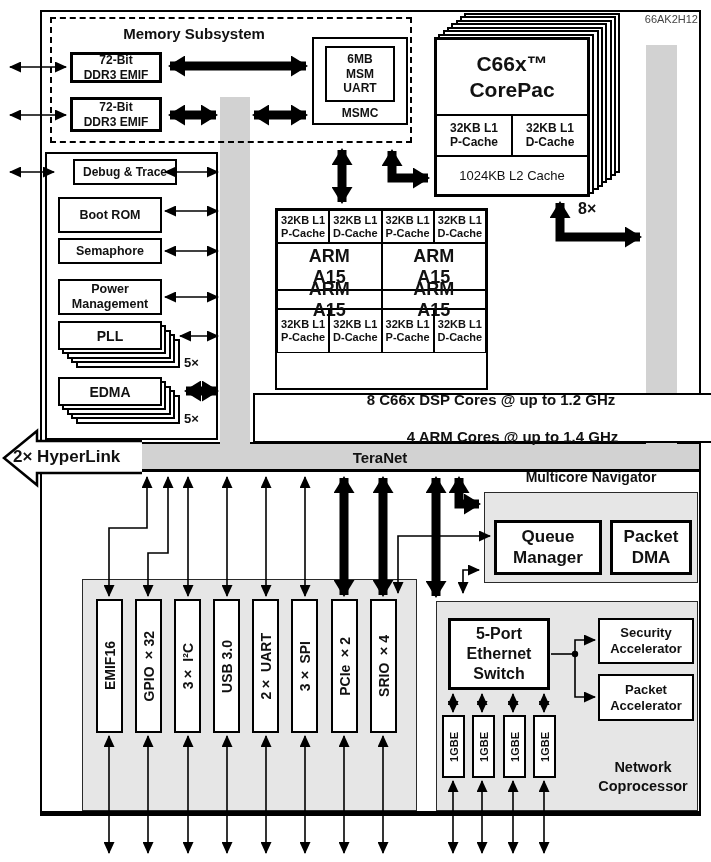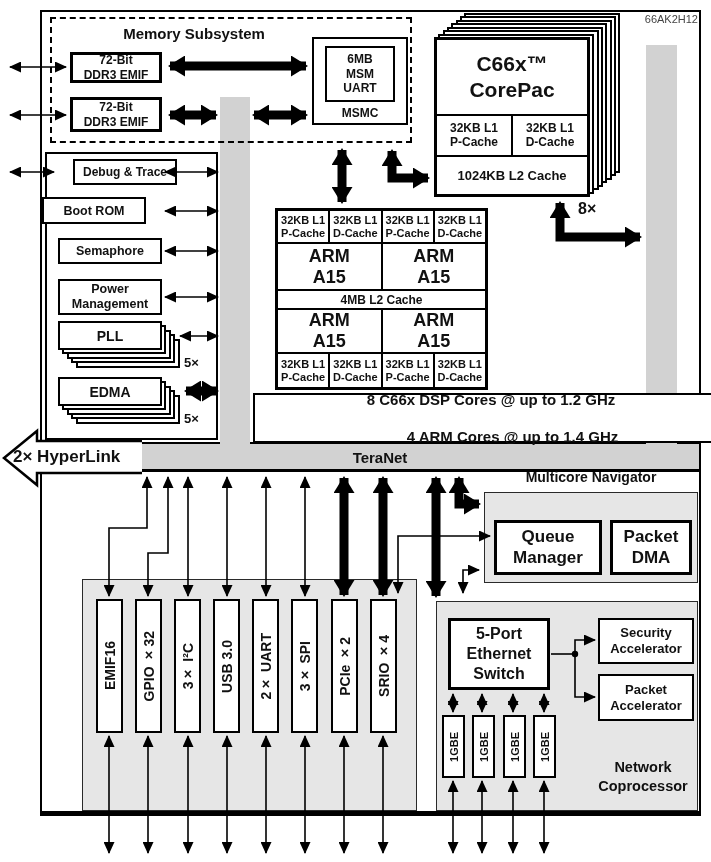--- a/index.html
+++ b/index.html
@@ -62,38 +62,37 @@
   <div class="abs card" style="left:447px;top:27px;width:156px;height:160px;"></div>
   <div class="abs card" style="left:443px;top:30px;width:156px;height:160px;"></div>
   <div class="abs card" style="left:438px;top:34px;width:156px;height:160px;"></div>
   <div class="abs c66-grid" style="left:434px;top:37px;width:156px;height:160px;">
     <div class="cell" style="grid-column:1/3;font-size:21px;font-weight:bold;line-height:1.25;">C66x™
 CorePac</div>
     <div class="cell cache" style="font-size:12px;">32KB L1
 P-Cache</div>
     <div class="cell cache" style="font-size:12px;">32KB L1
 D-Cache</div>
-    <div class="cell" style="grid-column:1/3;font-size:13px;font-weight:bold;text-align:right;">1024KB L2 Cache</div>
+    <div class="cell" style="grid-column:1/3;font-size:13px;font-weight:normal;text-align:right;">1024KB L2 Cache</div>
   </div>
   <div class="abs" style="left:578px;top:200px;width:40px;font-size:16px;font-weight:bold;">8×</div>
 
   <div class="abs arm-grid" style="left:275px;top:208px;width:213px;height:182px;">
     <div class="cell cache">32KB L1
 P-Cache</div>
     <div class="cell cache">32KB L1
 D-Cache</div>
     <div class="cell cache">32KB L1
 P-Cache</div>
     <div class="cell cache">32KB L1
 D-Cache</div>
     <div class="cell core" style="grid-column:1/3;">ARM
 A15</div>
     <div class="cell core" style="grid-column:3/5;">ARM
 A15</div>
-    <div class="cell" style="grid-column:1/5;font-size:12px;font-weight:bold;">4MB L2 Cache</div>
     <div class="cell core" style="grid-column:1/3;">ARM
 A15</div>
     <div class="cell core" style="grid-column:3/5;">ARM
 A15</div>
     <div class="cell cache">32KB L1
 P-Cache</div>
     <div class="cell cache">32KB L1
 D-Cache</div>
     <div class="cell cache">32KB L1
 P-Cache</div>
@@ -101,21 +100,21 @@
 D-Cache</div>
   </div>
 
   <div class="abs ctr" style="left:253px;top:393px;width:476px;height:50px;background:#fff;border:2px solid #000;flex-direction:column;gap:20px;">
     <div style="font-size:15px;font-weight:bold;">8 C66x DSP Cores @ up to 1.2 GHz</div>
     <div style="font-size:15px;font-weight:bold;margin-left:43px;">4 ARM Cores @ up to 1.4 GHz</div>
   </div>
 
   <div class="abs" style="left:45px;top:152px;width:173px;height:288px;background:#fff;border:2px solid #000;"></div>
   <div class="abs wbox ctr" style="left:58px;top:159px;width:104px;height:26px;font-size:12px;margin-left:15px;">Debug &amp; Trace</div>
-  <div class="abs wbox ctr" style="left:42px;top:197px;width:104px;height:27px;font-size:12.5px;">Boot ROM</div>
+  <div class="abs wbox ctr" style="left:58px;top:197px;width:104px;height:36px;font-size:12.5px;">Boot ROM</div>
   <div class="abs wbox ctr" style="left:58px;top:238px;width:104px;height:26px;font-size:12.5px;">Semaphore</div>
   <div class="abs wbox ctr pre" style="left:58px;top:279px;width:104px;height:36px;font-size:12.5px;line-height:1.2;">Power
 Management</div>
 
   <div class="abs card" style="left:76px;top:339px;width:104px;height:29px;"></div>
   <div class="abs card" style="left:71px;top:334px;width:104px;height:29px;"></div>
   <div class="abs card" style="left:67px;top:330px;width:104px;height:29px;"></div>
   <div class="abs card" style="left:62px;top:325px;width:104px;height:29px;"></div>
   <div class="abs ctr" style="left:58px;top:321px;width:104px;height:29px;background:#fff;border:2.5px solid #000;font-size:14px;font-weight:bold;">PLL</div>
   <div class="abs" style="left:184px;top:355px;width:26px;font-size:13px;font-weight:bold;">5×</div>

